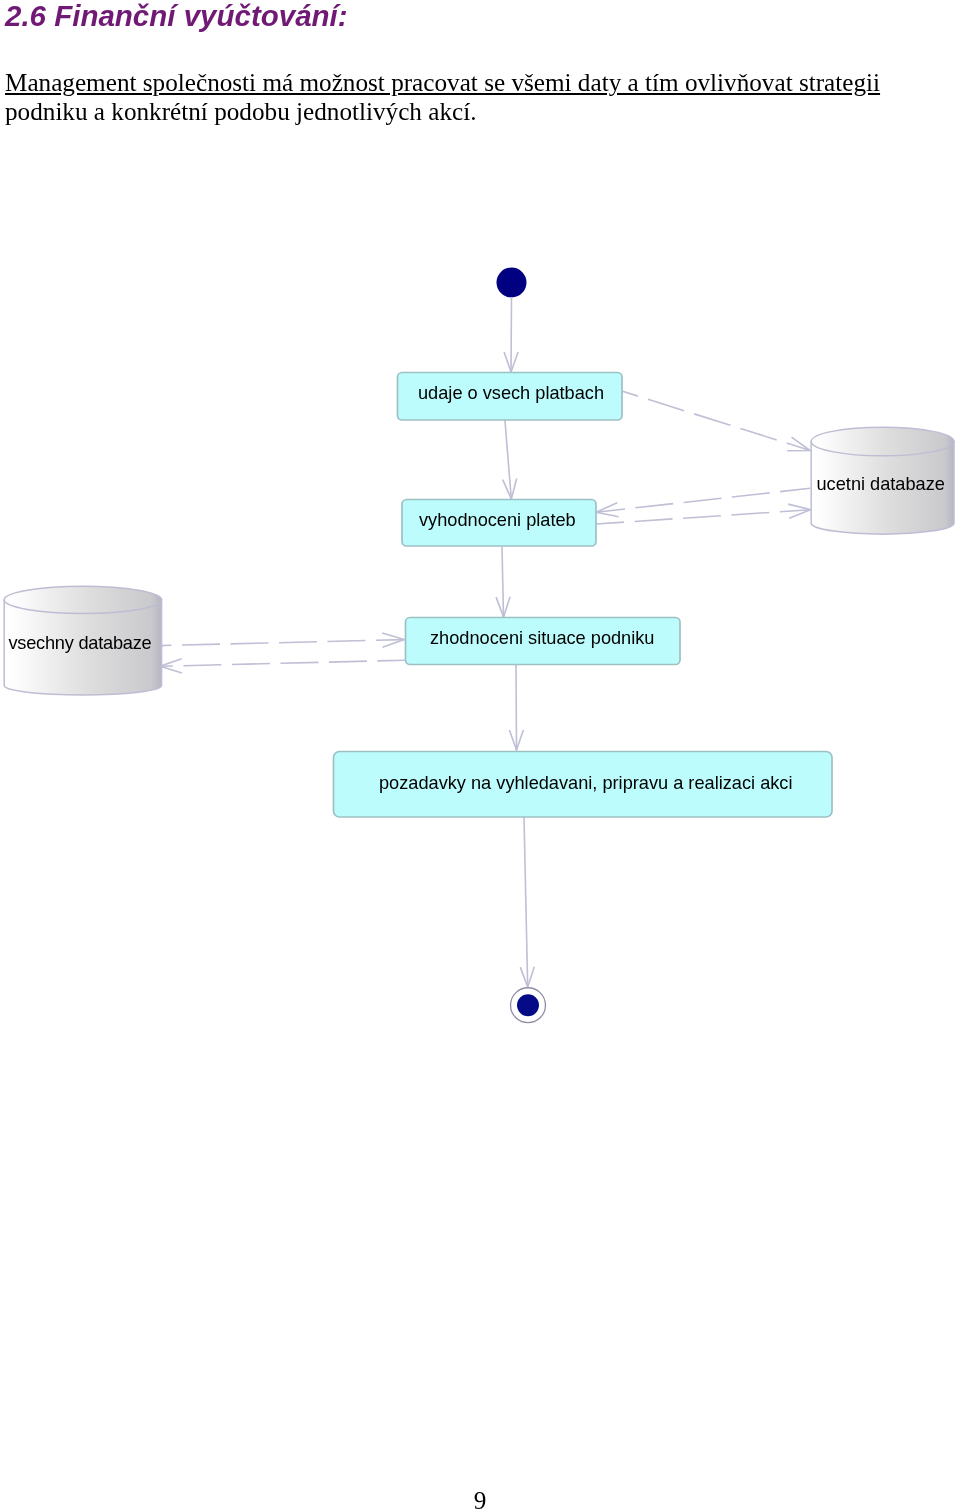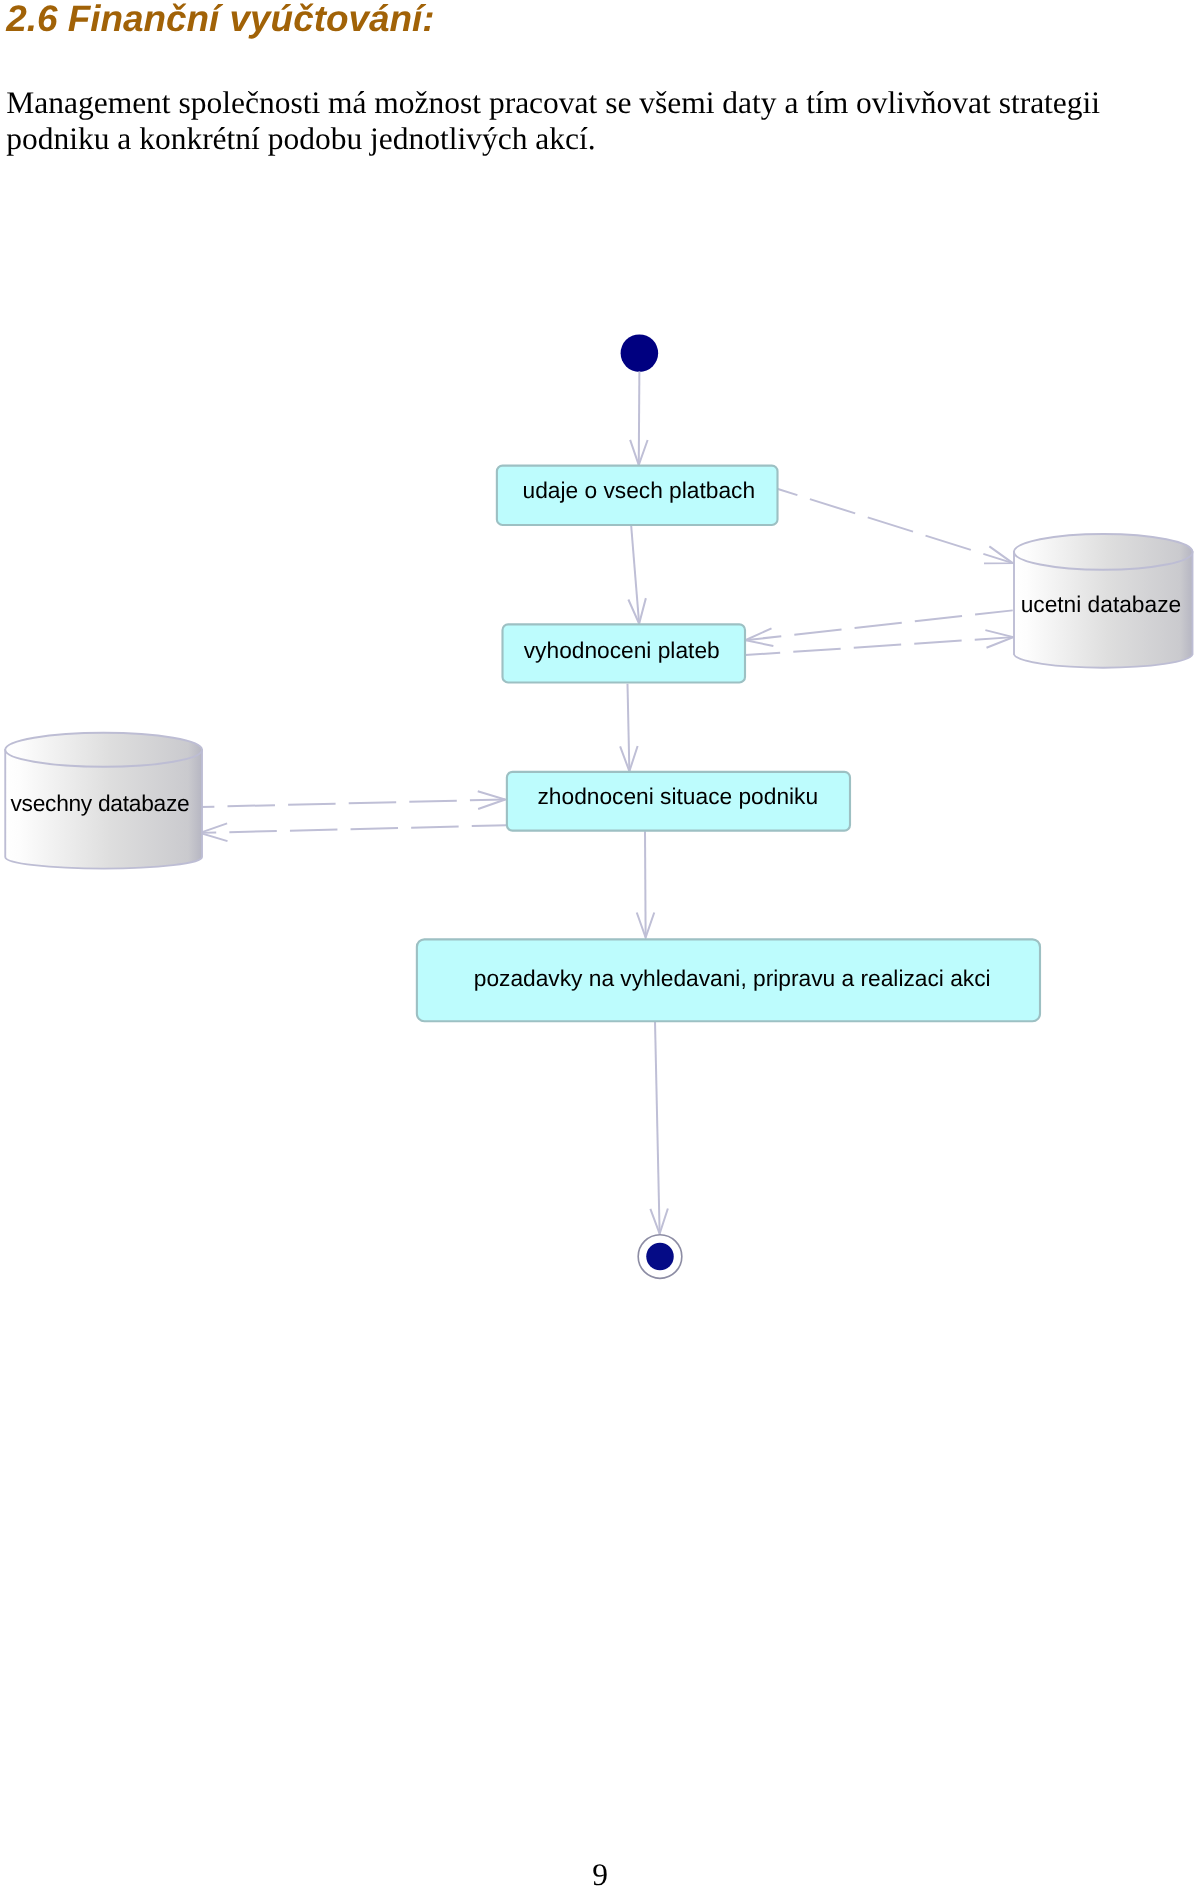--- a/index.html
+++ b/index.html
@@ -1,22 +1,22 @@
 <!DOCTYPE html>
 <html><head>
 <meta charset="utf-8">
 <title>2.6 Financni vyuctovani</title>
 <style>
   html,body{margin:0;padding:0;}
   body{width:960px;height:1511px;background:#ffffff;font-family:"Liberation Serif",serif;overflow:hidden;position:relative;}
   .page{position:absolute;left:0;top:0;width:960px;height:1511px;background:#fff;}
-  .heading{position:absolute;left:5px;top:-1.3px;font-family:"Liberation Sans",sans-serif;font-weight:bold;font-style:italic;font-size:29.5px;color:#a16207;white-space:pre;}
+  .heading{position:absolute;left:5px;top:-1.3px;font-family:"Liberation Sans",sans-serif;font-weight:bold;font-style:italic;font-size:29.5px;color:#701a75;white-space:pre;}
   .pline{position:absolute;left:5px;font-family:"Liberation Serif",serif;font-size:25.2px;color:#000;white-space:pre;}
   .pline.l1{top:39.2px;}
-  .pline.l2{top:68.7px;}
+  .pline.l2{top:68.7px;text-decoration:underline;}
   .pline.l3{top:97.9px;}
   .pageno{position:absolute;left:0;top:1487px;width:960px;text-align:center;font-family:"Liberation Serif",serif;font-size:25.2px;color:#000;}
   .diagram{position:absolute;left:0;top:0;width:960px;height:1511px;}
   .dg-label{font-family:"Liberation Sans",sans-serif;font-size:18.2px;fill:#000;}
   .dg-label.tight{letter-spacing:-0.22px;}
 </style>
 </head>
 <body>
 
 <div class="page">

